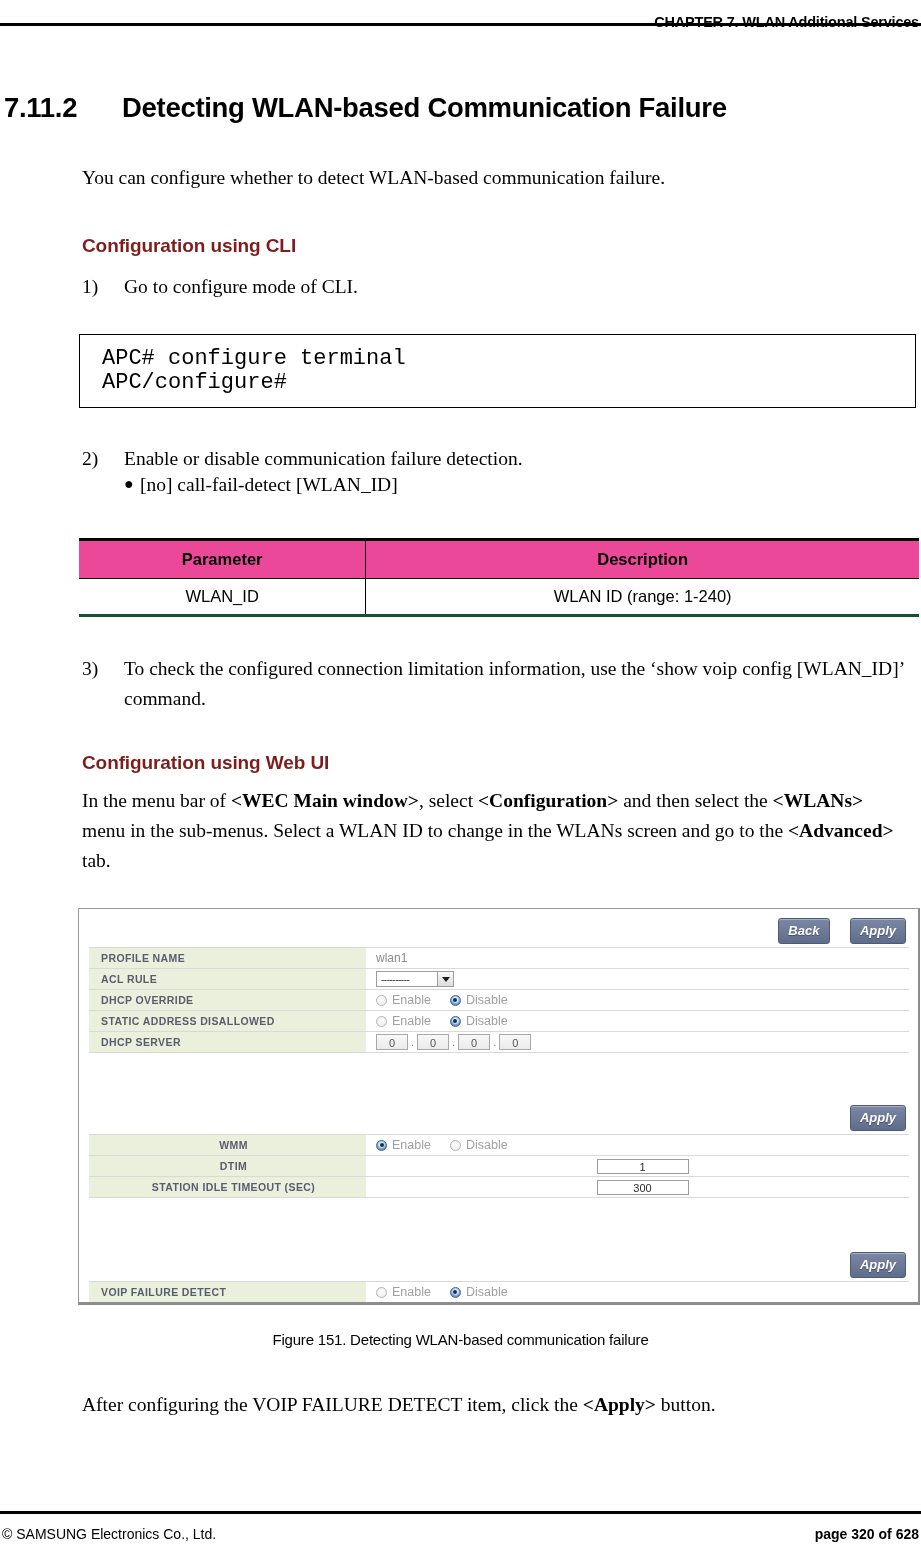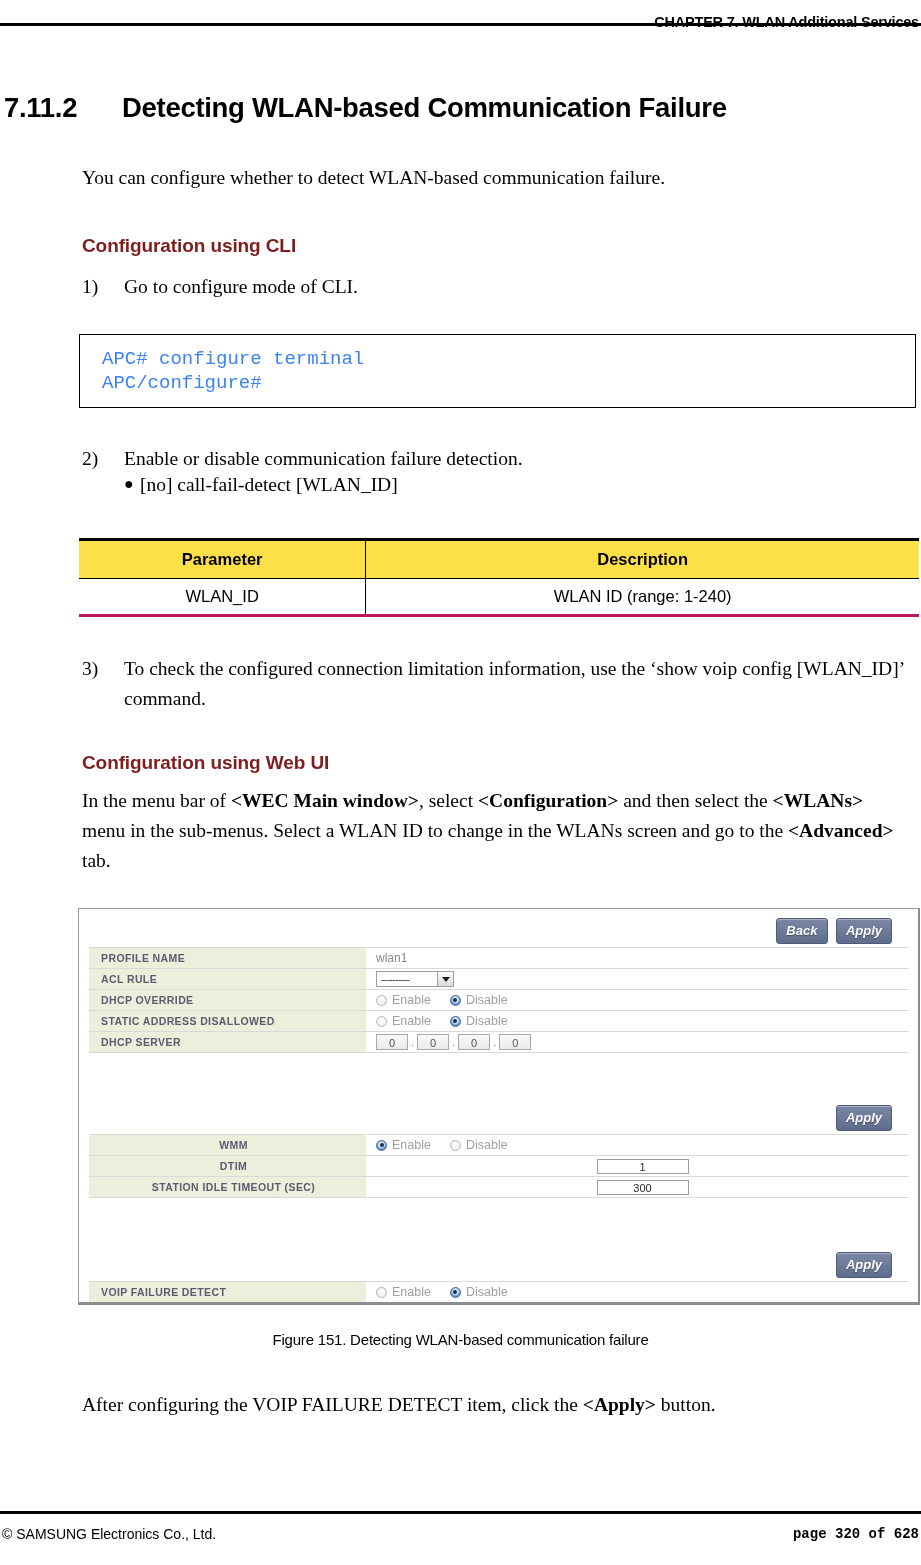--- a/index.html
+++ b/index.html
@@ -121,46 +121,46 @@
     width: 837px;
     height: 74px;
     border: 1.6px solid #000;
     background: #fff;
     box-sizing: border-box;
   }
   .cli-box pre {
     margin: 0;
     padding: 12px 0 0 22px;
     font-family: "Liberation Mono", monospace;
-    font-size: 19px;
+    font-size: 22px;
     line-height: 24px;
-    color: #3b82f6;
+    color: #000000;
     white-space: pre;
   }
 
   
   .param-table {
     position: absolute;
     left: 79px;
     top: 538px;
     width: 840px;
     border-collapse: collapse;
     font-family: "Liberation Sans", sans-serif;
   }
   .param-table th {
-    background: #fde047;
+    background: #ec4899;
     border-top: 3px solid #000;
     border-bottom: 1.6px solid #000;
     font-size: 16.5px;
     font-weight: bold;
     padding: 9px 0;
     text-align: center;
   }
   .param-table td {
-    border-bottom: 3px solid #be185d;
+    border-bottom: 3px solid #14532d;
     font-size: 16.5px;
     padding: 8px 0;
     text-align: center;
   }
   .param-table .c1 { width: 310px; border-right: 1.6px solid #000; }
   .param-table .c2 { width: 606px; }
 
   
   .webui-para { left: 82px; top: 786px; width: 815px; }
   .webui-para b { font-weight: bold; }
@@ -177,23 +177,23 @@
     border-bottom: 3px solid #8d8d8d;
     background: #ffffff;
     box-sizing: border-box;
     font-family: "Liberation Sans", sans-serif;
     overflow: hidden;
   }
   .fig-inner { position: relative; width: 100%; height: 100%; }
 
   .btn-bar {
     position: absolute;
-    right: 26px;
+    right: 12px;
     display: flex;
-    gap: 8px;
+    gap: 20px;
   }
   .ui-btn {
     display: inline-block;
     min-width: 52px;
     padding: 4px 9px 5px 9px;
     background: linear-gradient(#7b87a4, #5f6d8c);
     border: 1px solid #4e5a75;
     border-radius: 3px;
     color: #ffffff;
     font-style: italic;
@@ -363,21 +363,21 @@
   .page-footer .ftr-left {
     position: absolute;
     left: 2px; top: 15px;
     font-family: "Liberation Sans", sans-serif;
     font-size: 14px;
     white-space: nowrap;
   }
   .page-footer .ftr-right {
     position: absolute;
     right: 2px; top: 15px;
-    font-family: Liberation Mono, monospace;
+    font-family: Liberation Sans, sans-serif;
     font-weight: bold;
     font-size: 14px;
     white-space: nowrap;
   }
 </style>
 </head>
 <body>
 
 <div class="page-header">
   <div class="hdr-text">CHAPTER 7. WLAN Additional Services</div>

